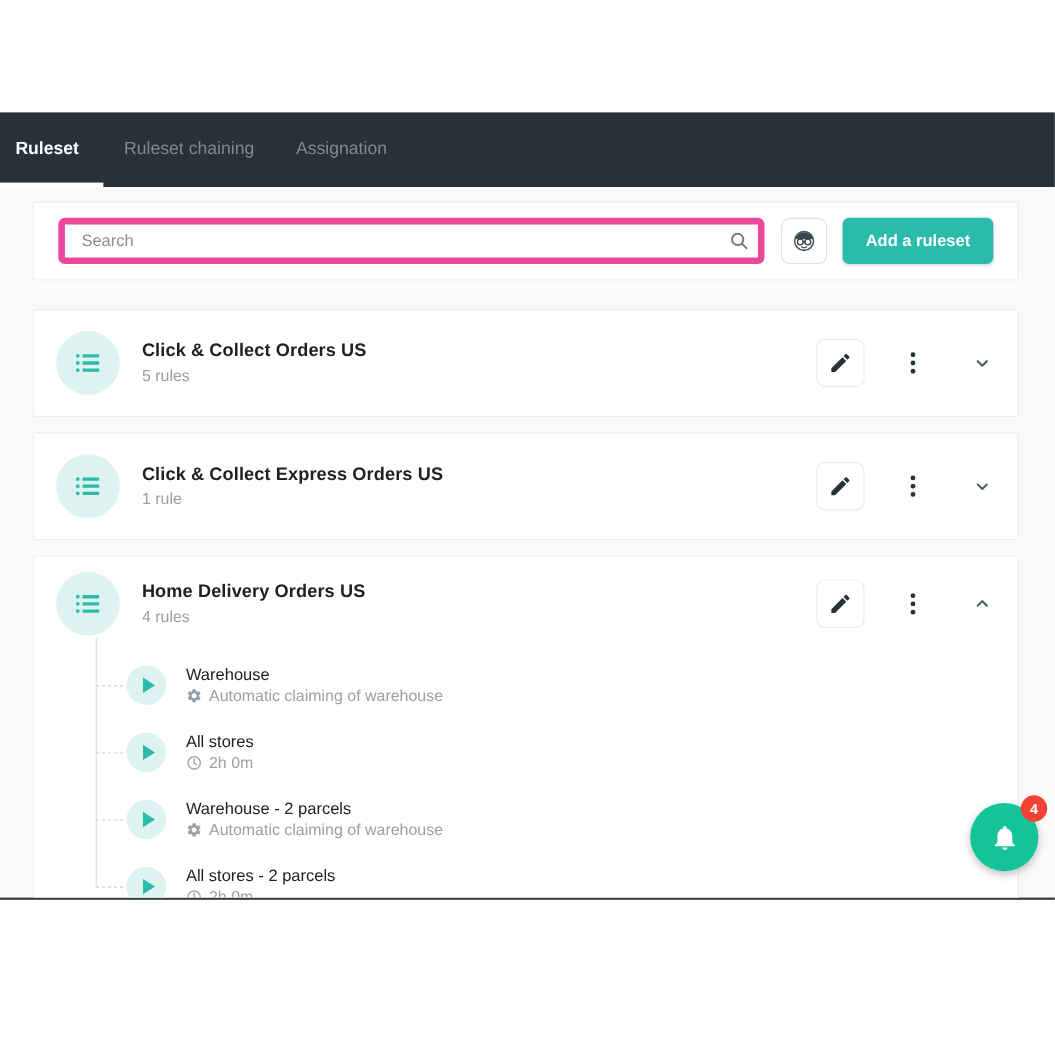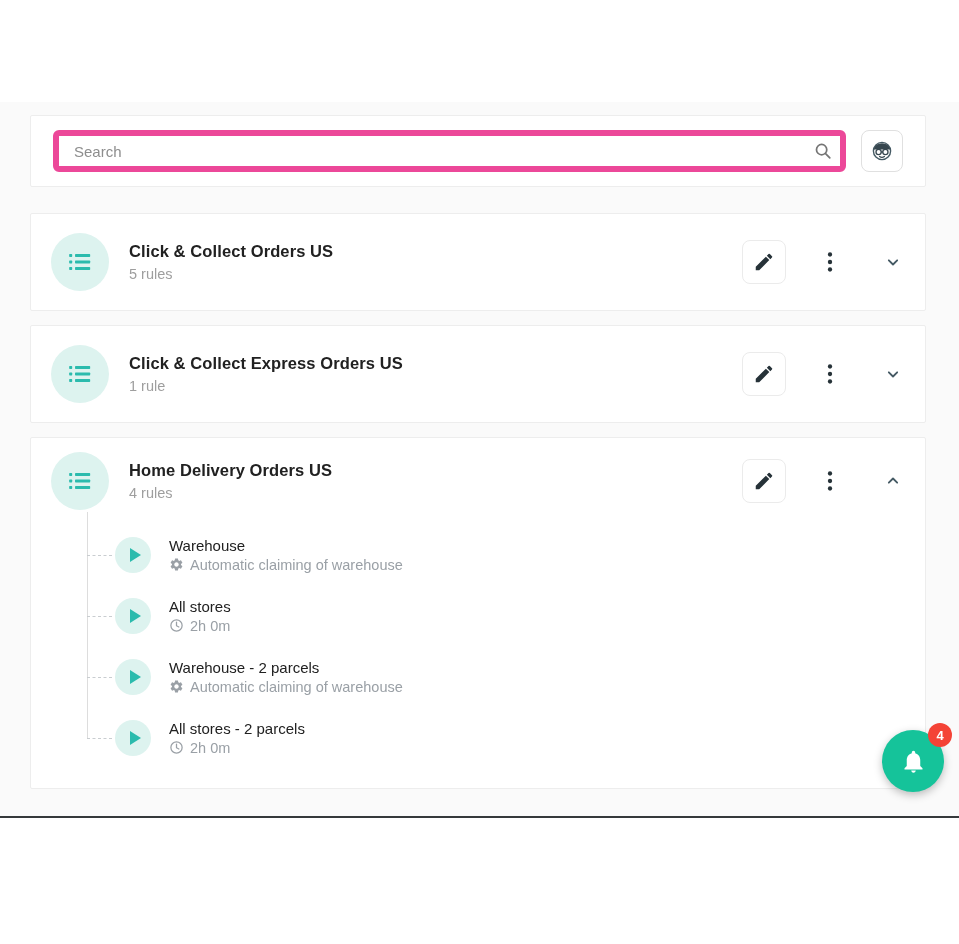--- a/index.html
+++ b/index.html
@@ -76,20 +76,25 @@
                border-radius:50%; background:#f44336; color:#fff; font-size:13px;
                font-weight:700; display:flex; align-items:center; justify-content:center; }
 
   svg { display:block; }
 </style>
 </head>
 <body>
 
 <div class="screen">
 
+  <div class="app-header">
+    <div class="tab active">Ruleset</div>
+    <div class="tab">Ruleset chaining</div>
+    <div class="tab">Assignation</div>
+  </div>
 
   <div class="content">
 
     <div class="toolbar-card">
       <div class="search-box">
         <input type="text" placeholder="Search" style="">
         <span class="mag">
           <svg width="22" height="22" viewBox="0 0 24 24" fill="none" stroke="#757575" stroke-width="1.9" stroke-linecap="round">
             <circle cx="10.5" cy="10.5" r="5.6"></circle>
             <line x1="14.8" y1="14.8" x2="19.4" y2="19.4"></line>
@@ -101,20 +106,21 @@
           <svg width="24" height="24" viewBox="0 0 24 24">
             <circle cx="12" cy="12" r="8.6" fill="#ffffff" stroke="#455a64" stroke-width="1.4"></circle>
             <path d="M3.7 10.5 a8.6 8.6 0 0 1 16.6 0 z" fill="#37474f"></path>
             <circle cx="8.6" cy="13" r="2.6" fill="#ffffff" stroke="#37474f" stroke-width="1.3"></circle>
             <circle cx="15.4" cy="13" r="2.6" fill="#ffffff" stroke="#37474f" stroke-width="1.3"></circle>
             <line x1="11.2" y1="13" x2="12.8" y2="13" stroke="#37474f" stroke-width="1.3"></line>
             <path d="M9.6 17.4 q2.4 1.8 4.8 0" fill="none" stroke="#37474f" stroke-width="1.2" stroke-linecap="round"></path>
           </svg>
         </span>
       </button>
+      <button class="add-btn">Add a ruleset</button>
     </div>
 
     <div class="card-list">
 
       <div class="card">
         <div class="card-header">
           <div class="big-avatar">
             <span>
               <svg width="26" height="26" viewBox="0 0 24 24" fill="#2bbbad">
                 <rect x="2" y="4.6" width="2.8" height="2.8" rx="0.6"></rect>

